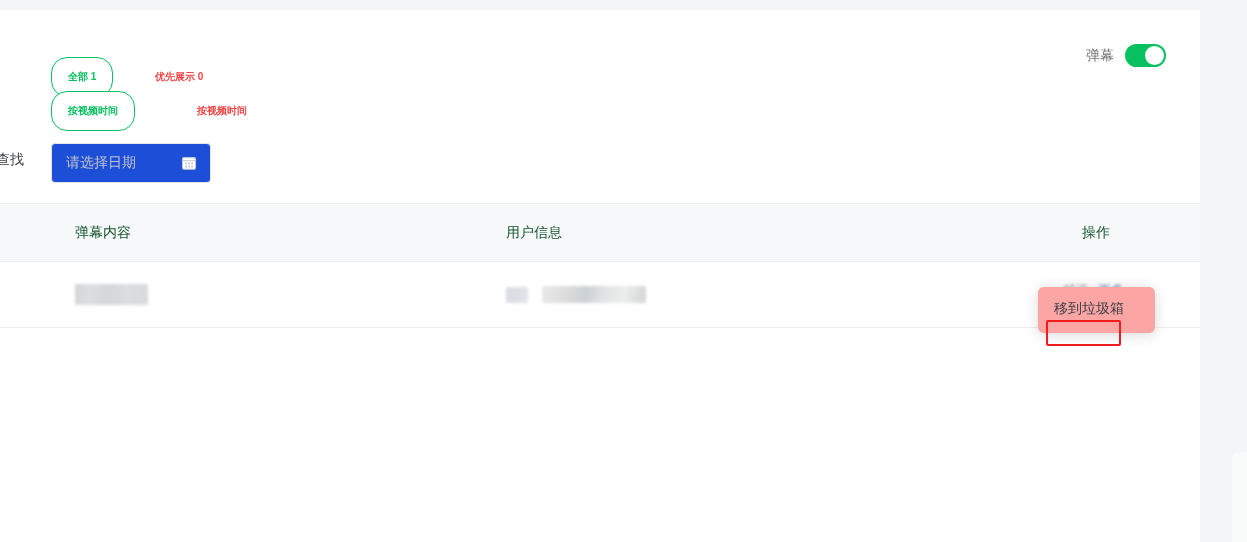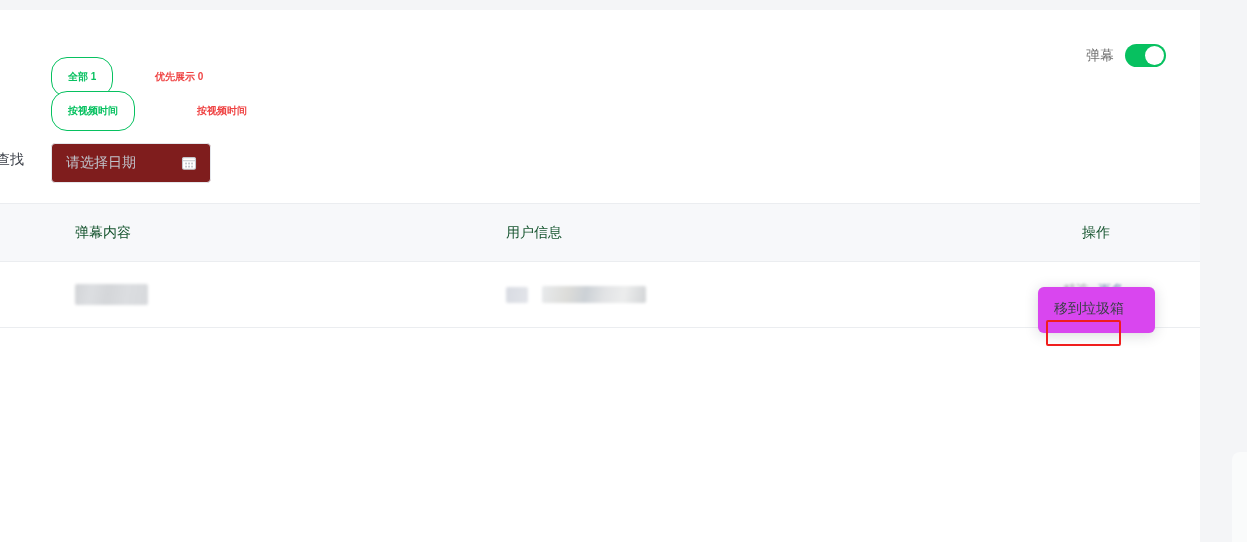--- a/index.html
+++ b/index.html
@@ -142,21 +142,21 @@
     white-space: nowrap;
   }
   .date-input {
     position: absolute;
     left: 51px;
     top: 2px;
     width: 160px;
     height: 40px;
     border: 1px solid #e4e6eb;
     border-radius: 4px;
-    background: #7f1d1d;
+    background: #1d4ed8;
     display: flex;
     align-items: center;
     cursor: pointer;
   }
   .date-input .ph {
     flex: 1;
     padding-left: 14px;
     font-size: 14px;
     color: #c0c4cc;
     white-space: nowrap;
@@ -232,21 +232,21 @@
   .row-actions .grey { color: #9aa0a8; }
   .row-actions .link { color: #5b79b0; }
 
   
   .popup {
     position: absolute;
     left: 1038px;
     top: 277px;
     width: 117px;
     padding: 9px 0 11px 0;
-    background: #d946ef;
+    background: #fca5a5;
     border-radius: 6px;
     box-shadow: 0 2px 14px rgba(30,35,45,0.17), 0 0 1px rgba(30,35,45,0.10);
     z-index: 30;
   }
   .popup-item {
     height: 26px;
     display: flex;
     align-items: center;
     padding-left: 16px;
     font-size: 14px;

